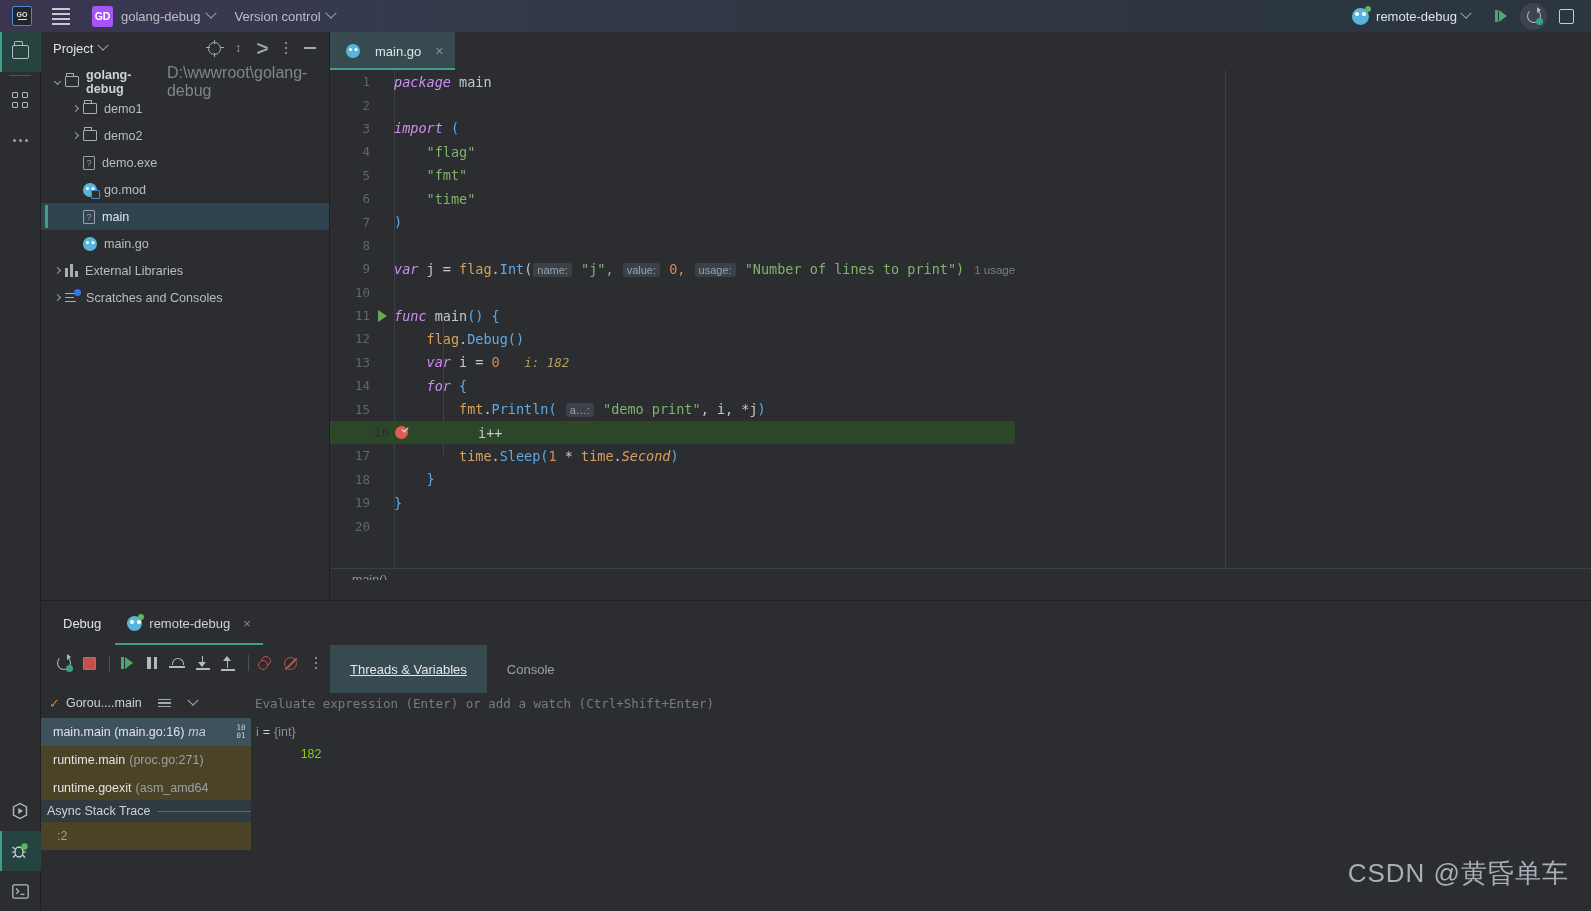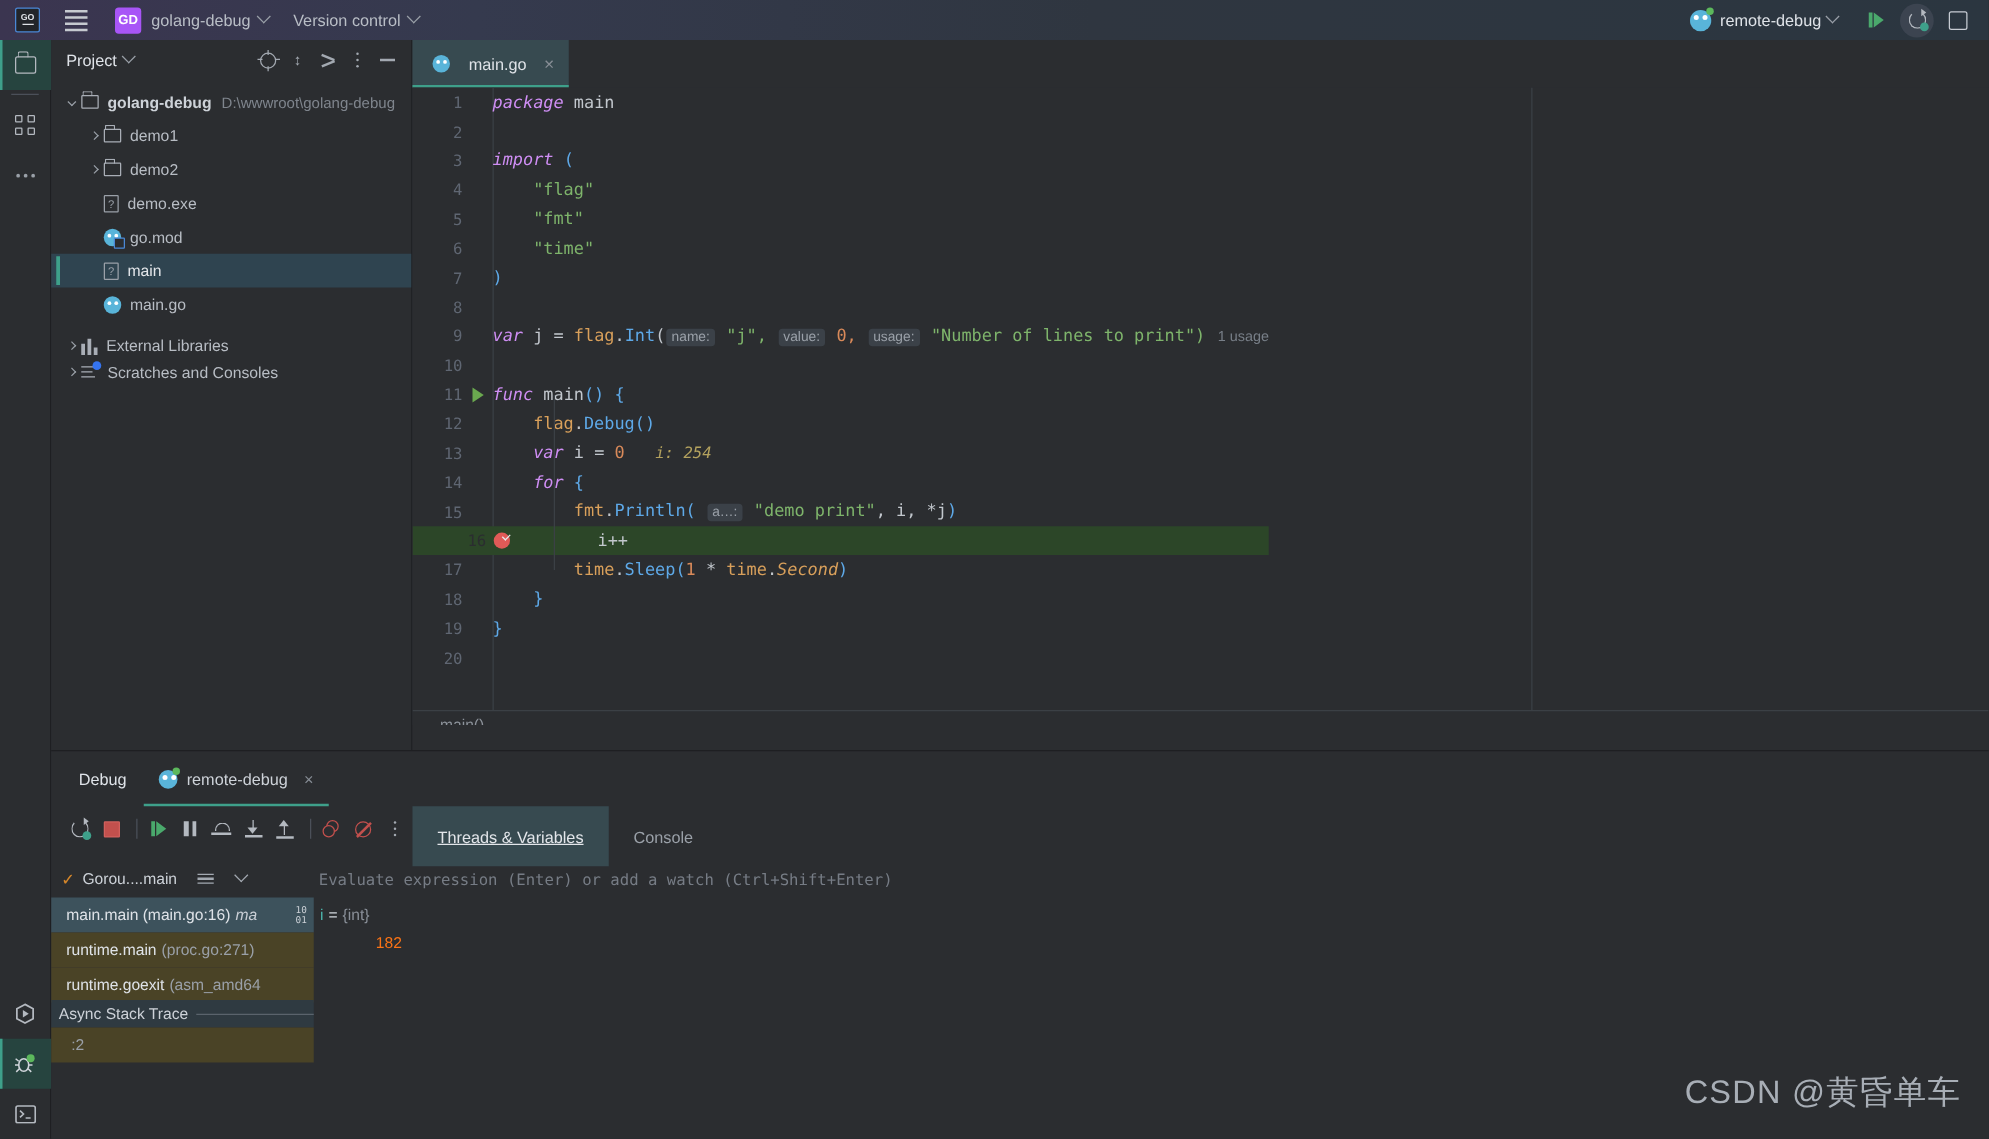--- a/index.html
+++ b/index.html
@@ -111,21 +111,21 @@
   .libicon { width:13px;height:13px;margin-right:7px;flex:0 0 13px;position:relative;}
   .libicon i{position:absolute;bottom:0;width:3px;background:#a9aeb6;}
   .libicon i:nth-child(1){left:0;height:9px}.libicon i:nth-child(2){left:5px;height:13px}.libicon i:nth-child(3){left:10px;height:6px}
   .scricon { width:14px;height:12px;margin-right:7px;flex:0 0 14px;position:relative;}
   .scricon i{position:absolute;left:0;height:1.6px;background:#a9aeb6;}
   .scricon i:nth-child(1){top:1px;width:13px}.scricon i:nth-child(2){top:5px;width:9px}.scricon i:nth-child(3){top:9px;width:11px}
   .scricon:after{content:"";position:absolute;right:-2px;top:-3px;width:7px;height:7px;border-radius:50%;background:#3574f0;}
   .tlbl { color:#b8bdc4; }
   .tlbl.bold { color:#cdd2d8; font-weight:bold;}
   .tlbl.white { color:#e3e6ea; }
-  .tpath { color:#7f858d; margin-left:8px; font-size:12px;}
+  .tpath { color:#7f858d; margin-left:8px; font-size:16px;}
 
   
   .editor-wrap { position:absolute; left:330px; top:32px; width:1261px; height:568px; background:#2b2d30;}
   .tabbar { height:38px; display:flex; align-items:flex-end; background:#2b2d30;}
   .tab { height:38px; display:flex; align-items:center; gap:8px; padding:0 12px 0 16px; cursor:pointer; position:relative;}
   .tab.active { background:#374a50; }
   .tab.active:after{ content:""; position:absolute; left:0; bottom:0; width:100%; height:2px; background:#3ea08a;}
   .tab-label { color:#dfe3e8; font-size:13px;}
   .tab-x { color:#888e96; font-size:14px; margin-left:6px; line-height:1;}
   .code-area { position:relative; height:510px; background:#2b2d30; overflow:hidden;}
@@ -229,21 +229,21 @@
   .async-lbl { color:#cdd2d8; font-size:12.5px; margin-right:6px;}
   .async-line { flex:1; height:1px; background:#5a636c;}
 
   .vars { position:absolute; left:232px; top:720px; }
   .varrow { display:flex; align-items:center; height:24px; font-size:12.5px;}
   .varicon { width:18px; height:16px; margin-right:6px; font-family:"DejaVu Sans Mono",monospace; font-size:7.5px;
              color:#cdd2d8; line-height:8px; text-align:center;}
   .vname { color:#4db6ac; font-family:"Liberation Sans",sans-serif;}
   .veq { color:#cdd2d8; margin:0 4px;}
   .vtype { color:#8a9099; }
-  .vval { color:#f97316; margin-left:5px;margin-top:44px;}
+  .vval { color:#84cc16; margin-left:5px;margin-top:44px;}
 
   .watermark { position:absolute; right:22px; bottom:20px; color:#a8aeb6; font-size:26px; letter-spacing:1px;
                font-family:"Liberation Sans", sans-serif;}
 </style>
 </head>
 <body>
 
 <div class="app">
 
   <div class="titlebar">
@@ -398,21 +398,21 @@
         <div class="tnode sel" style="padding-left: 26px;">
           <span class="arw none"></span>
           <span class="qicon">?</span>
           <span class="tlbl white">main</span>
         </div>
         <div class="tnode" style="padding-left: 26px;">
           <span class="arw none"></span>
           <span class="gmini"></span>
           <span class="tlbl">main.go</span>
         </div>
-        <div class="tnode" style="padding-left: 8px; align-items: flex-end;">
+        <div class="tnode" style="padding-left: 8px;">
           <span class="arw">
             <i></i>
           </span>
           <span class="libicon">
             <i></i>
             <i></i>
             <i></i>
           </span>
           <span class="tlbl">External Libraries</span>
         </div>
@@ -501,21 +501,21 @@
             <span class="ctext"><span class="kw">func</span> <span class="pl">main</span><span class="mth">()</span> <span class="mth">{</span></span>
           </div>
           <div class="line">
             <span class="ln">12</span>
             <span class="gut-mark"></span>
             <span class="ctext">&nbsp;&nbsp;&nbsp;&nbsp;<span class="fn">flag</span><span class="pl">.</span><span class="mth">Debug</span><span class="mth">()</span></span>
           </div>
           <div class="line">
             <span class="ln">13</span>
             <span class="gut-mark"></span>
-            <span class="ctext">&nbsp;&nbsp;&nbsp;&nbsp;<span class="kw">var</span> <span class="pl">i</span> <span class="pl">=</span> <span class="num">0</span>&nbsp;&nbsp;&nbsp;<span class="inlinehint">i: 254</span></span>
+            <span class="ctext">&nbsp;&nbsp;&nbsp;&nbsp;<span class="kw">var</span> <span class="pl">i</span> <span class="pl">=</span> <span class="num">0</span>&nbsp;&nbsp;&nbsp;<span class="inlinehint">i: 182</span></span>
           </div>
           <div class="line">
             <span class="ln">14</span>
             <span class="gut-mark"></span>
             <span class="ctext">&nbsp;&nbsp;&nbsp;&nbsp;<span class="kw">for</span> <span class="mth">{</span></span>
           </div>
           <div class="line">
             <span class="ln">15</span>
             <span class="gut-mark"></span>
             <span class="ctext">&nbsp;&nbsp;&nbsp;&nbsp;&nbsp;&nbsp;&nbsp;&nbsp;<span class="fn">fmt</span><span class="pl">.</span><span class="mth">Println</span><span class="mth">(</span> <span class="hint">a…:</span> <span class="str">"demo print"</span><span class="pl">, </span><span class="pl">i</span><span class="pl">, *</span><span class="pl">j</span><span class="mth">)</span></span>

